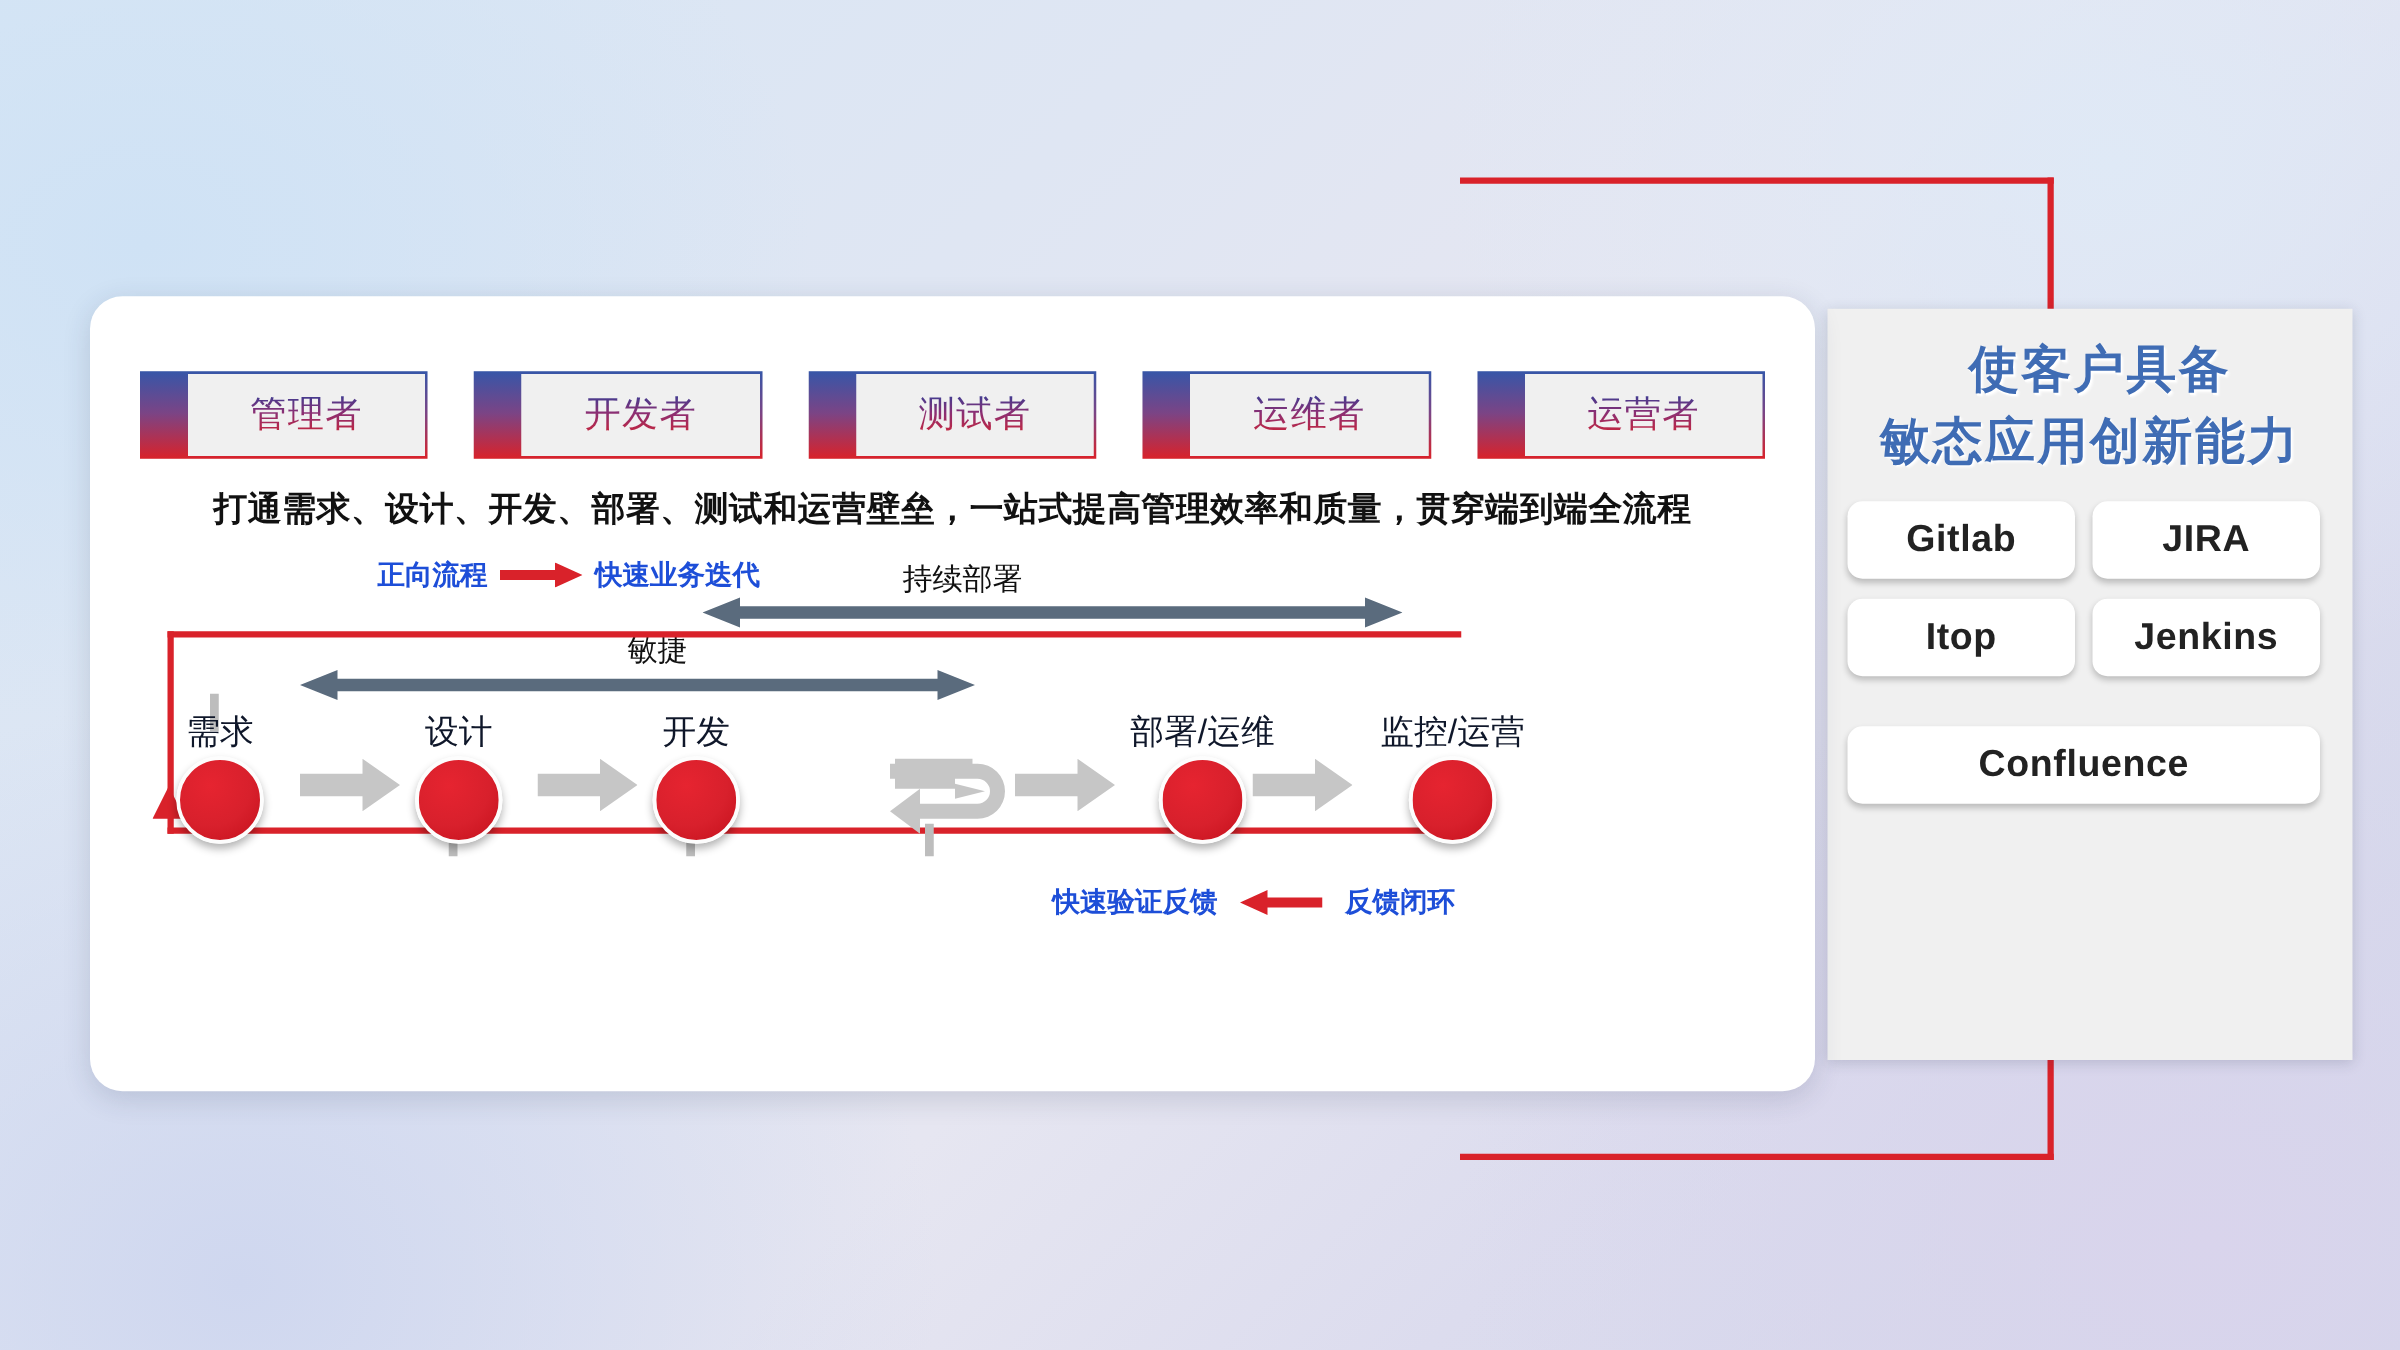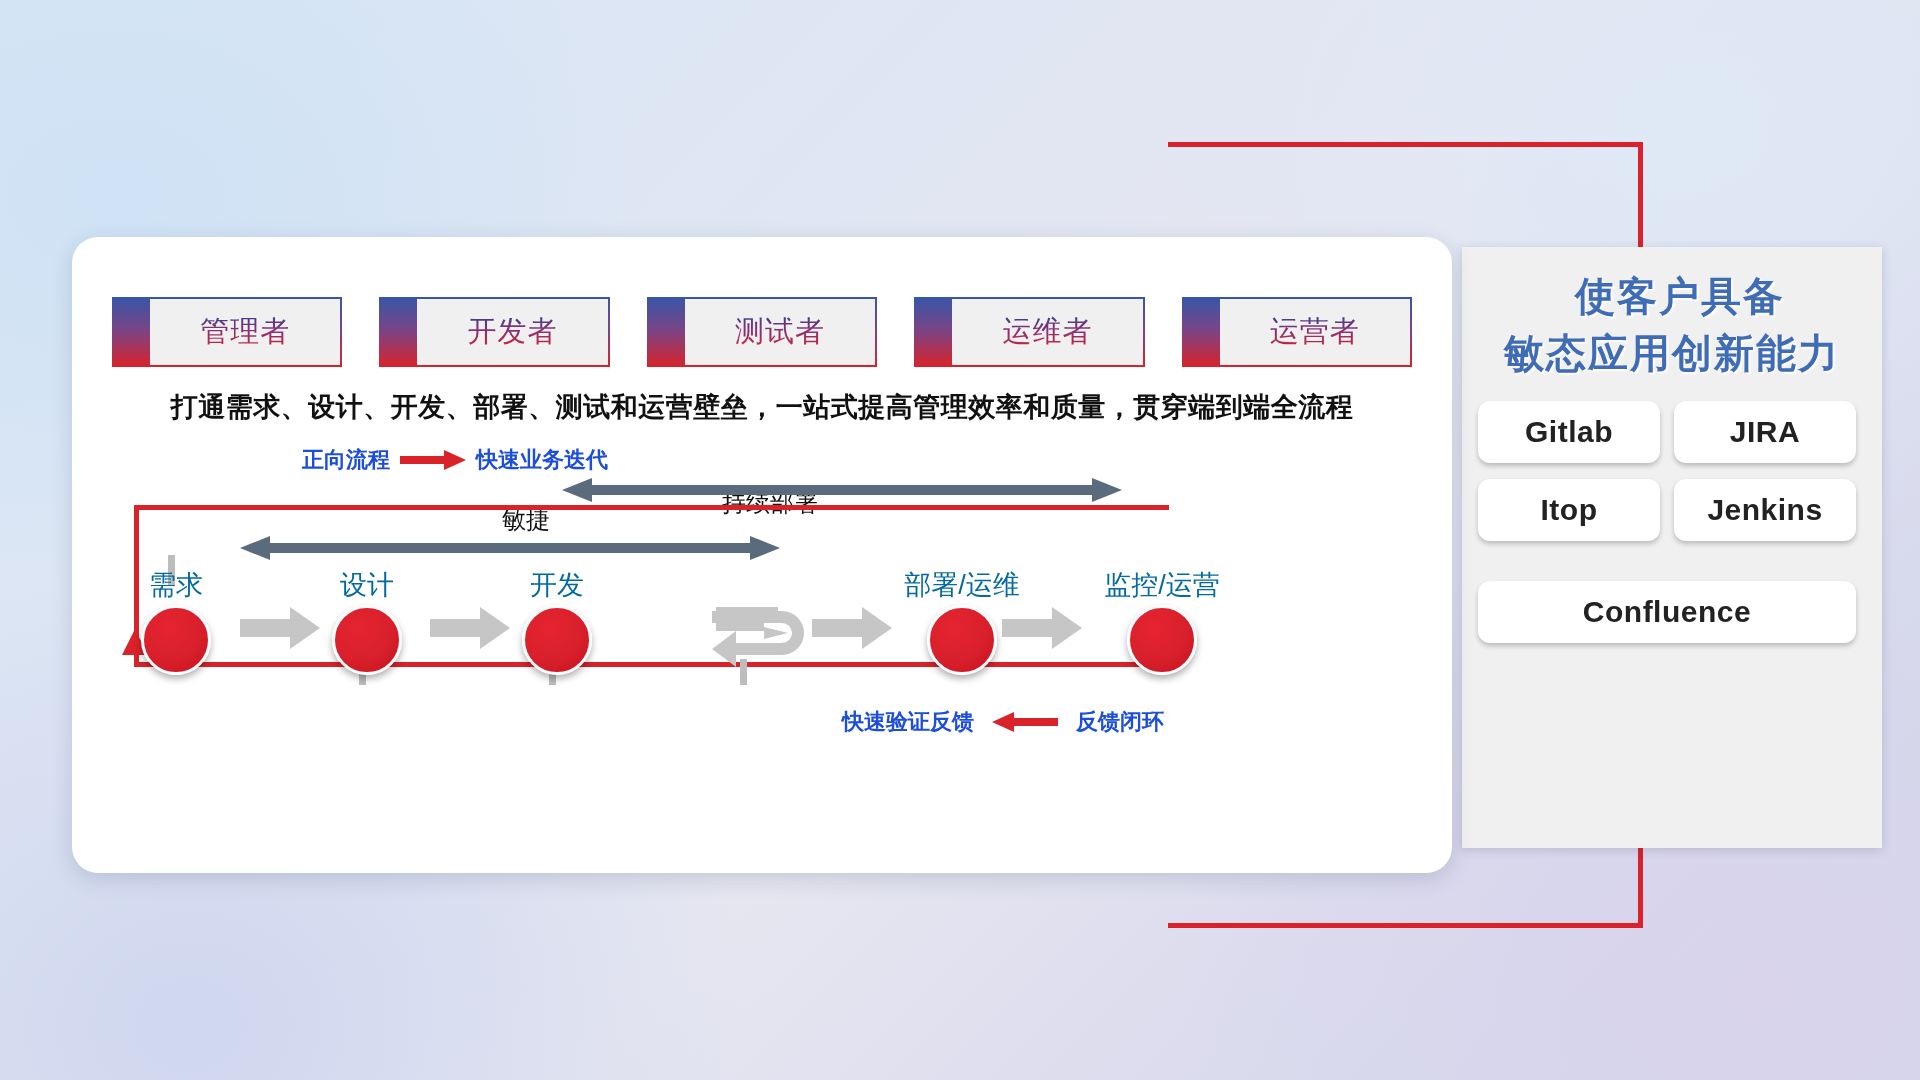--- a/index.html
+++ b/index.html
@@ -72,37 +72,37 @@
   }
 
   
   #forward-legend{position:absolute;left:230px;top:208px;display:flex;align-items:center;gap:10px;}
   #feedback-legend{position:absolute;left:770px;top:470px;display:flex;align-items:center;gap:18px;}
   .legend-text{font-size:22px;font-weight:bold;color:#1d4ed8;}
   .red-arrow{display:block;}
 
   
   .dbl-label{position:absolute;font-size:24px;color:#111;}
-  #label-cd{left:650px;top:210px;margin-top:40px;}
+  #label-cd{left:650px;top:210px;}
   #label-agile{left:430px;top:267px;}
   #arrow-cd{position:absolute;left:490px;top:240px;}
   #arrow-agile{position:absolute;left:168px;top:298px;}
 
   
   #loop-track{
     position:absolute;left:62px;top:268px;width:1030px;height:152px;
     border:5px solid #d9222a;border-right:none;
   }
   #loop-arrow-down{left:1082px;top:268px;}
   #loop-arrow-up{left:62px;top:400px;}
 
   
   #pipeline{position:absolute;left:40px;top:330px;width:1300px;height:120px;}
   .node{position:absolute;text-align:center;}
-  .node-label{font-size:27px;color:#0369a1;white-space:nowrap;margin-bottom:2px;}
+  .node-label{font-size:27px;color:#0f172a;white-space:nowrap;margin-bottom:2px;}
   .node-dot{
     width:64px;height:64px;border-radius:50%;margin:0 auto;
     background:radial-gradient(circle at 38% 32%, #e62430 0%, #d8202c 55%, #c4101c 100%);
     border:3px solid #fdfdfd;box-shadow:0 4px 7px rgba(0,0,0,.30);
   }
   .stem{position:absolute;width:7px;background:#bdbdbd;}
   .chev{position:absolute;}
   #cycle-icon{position:absolute;left:600px;top:38px;}
 </style>
 </head>

